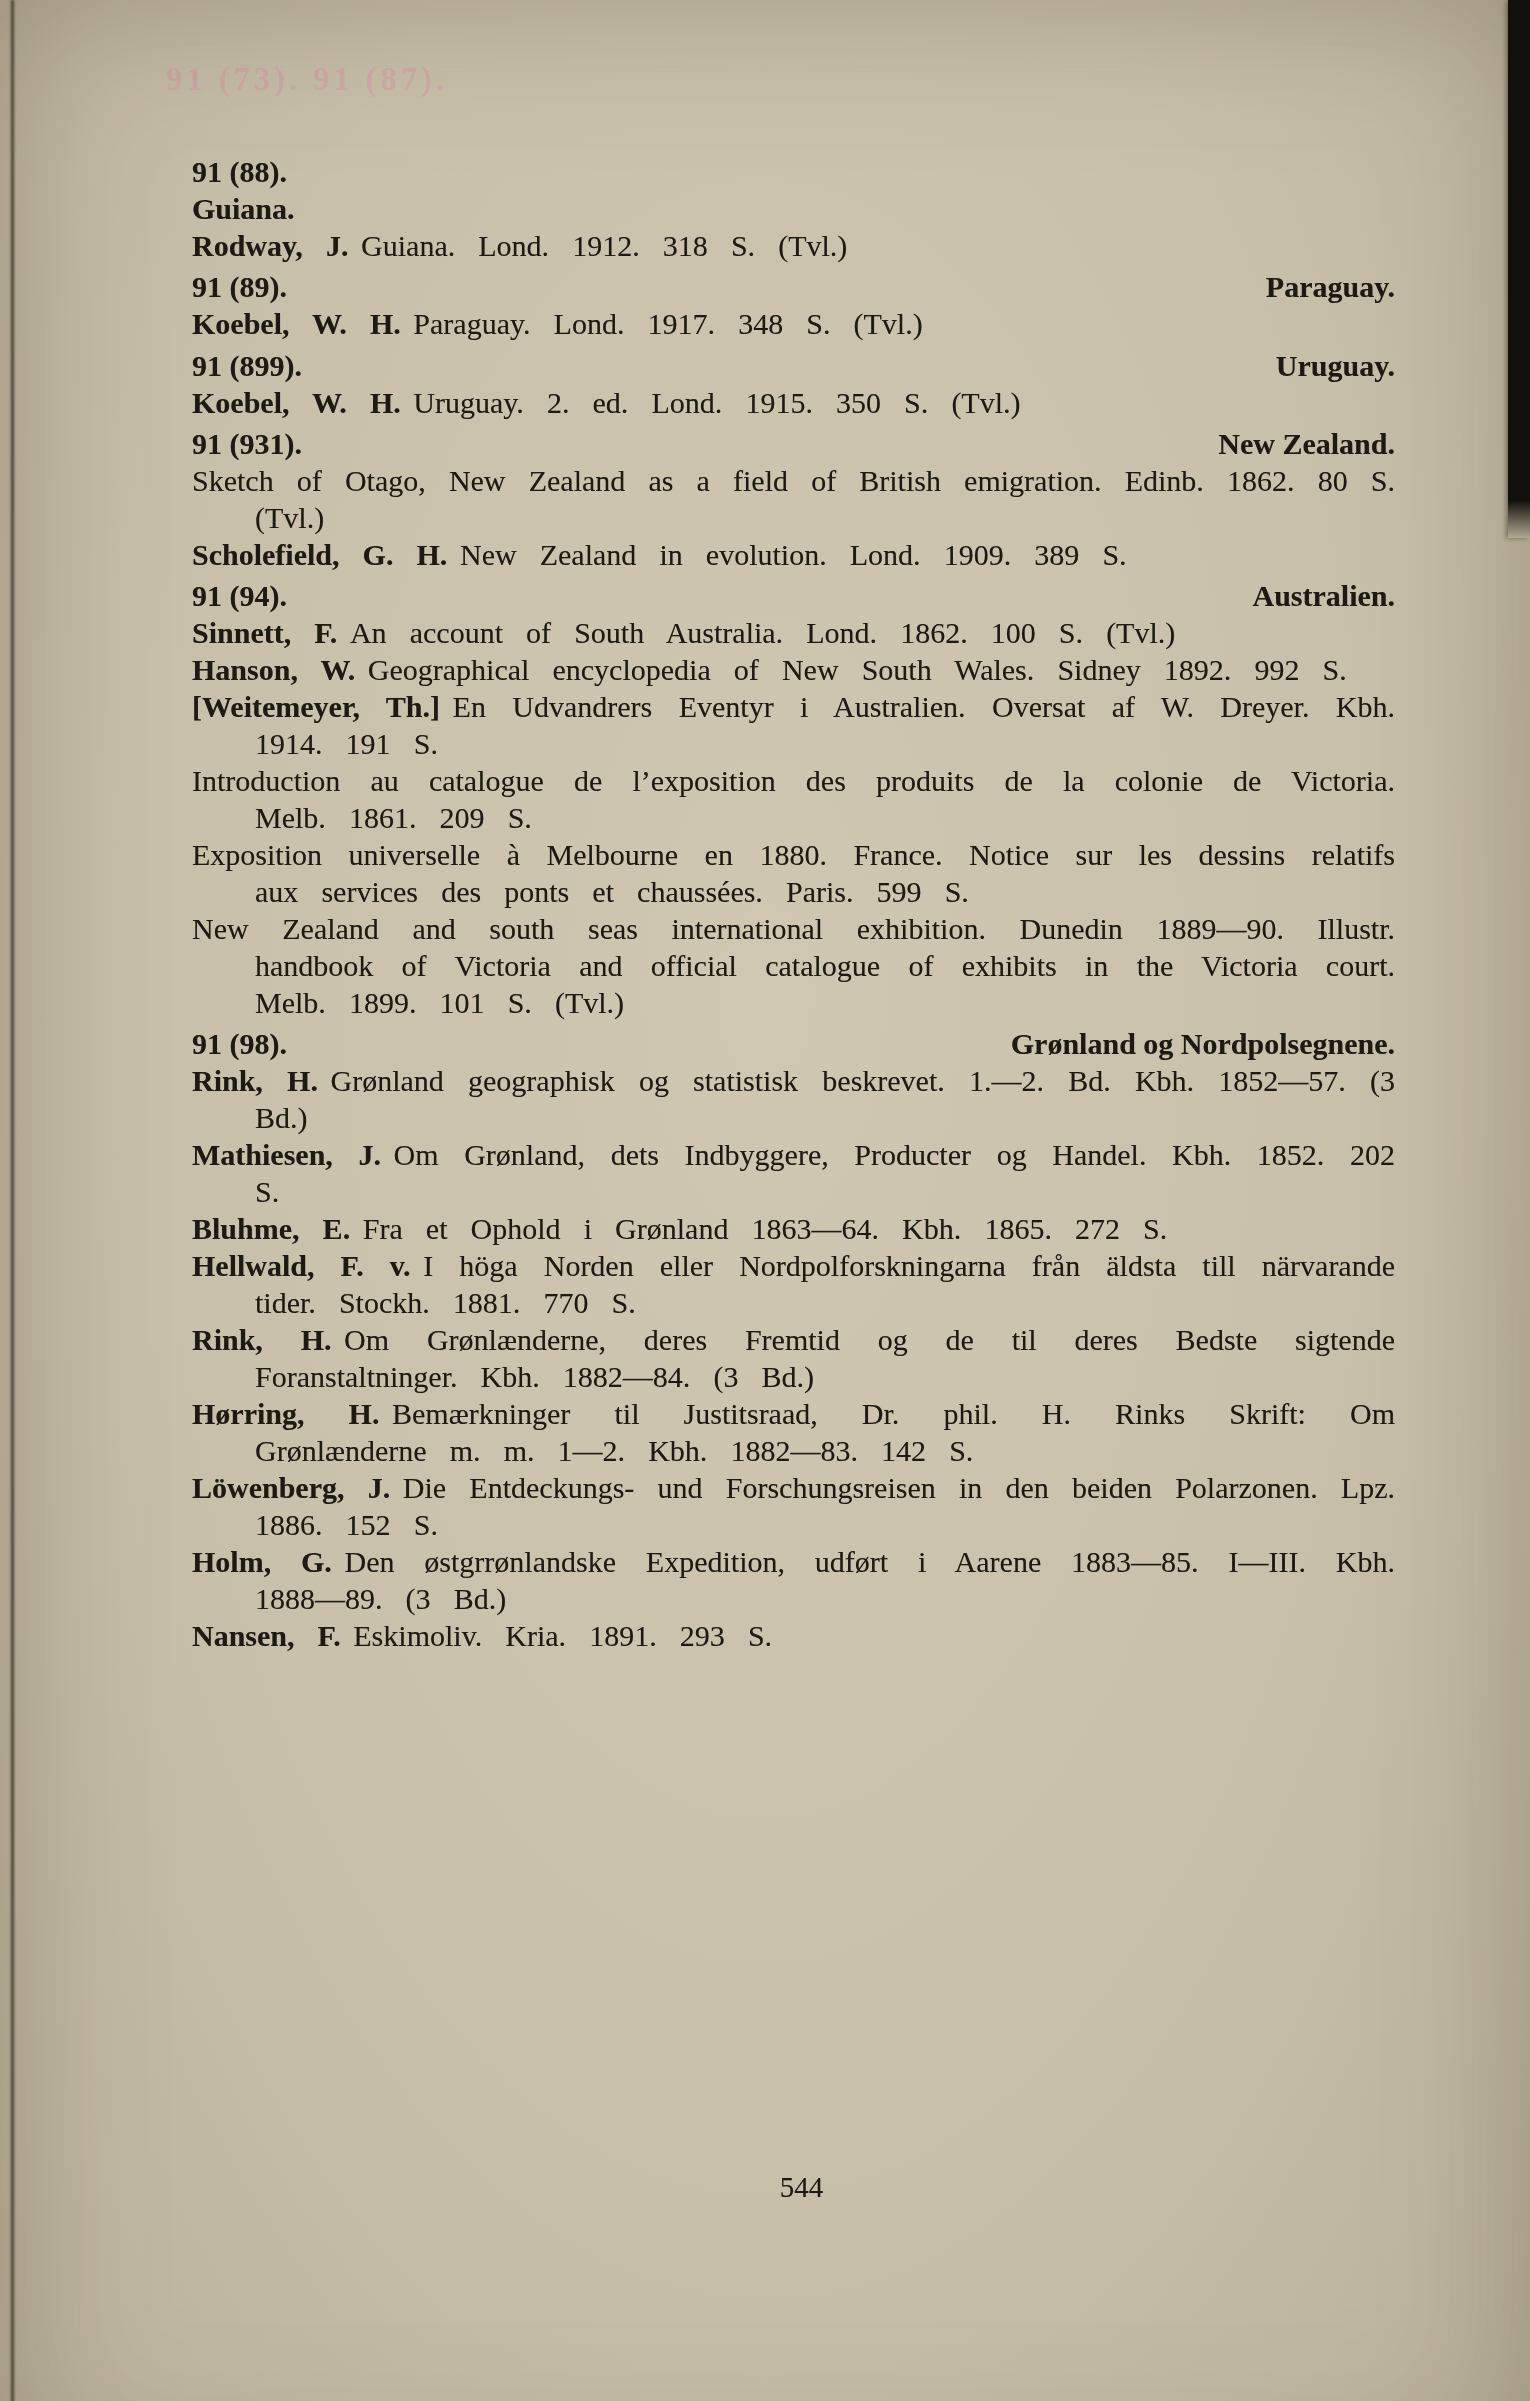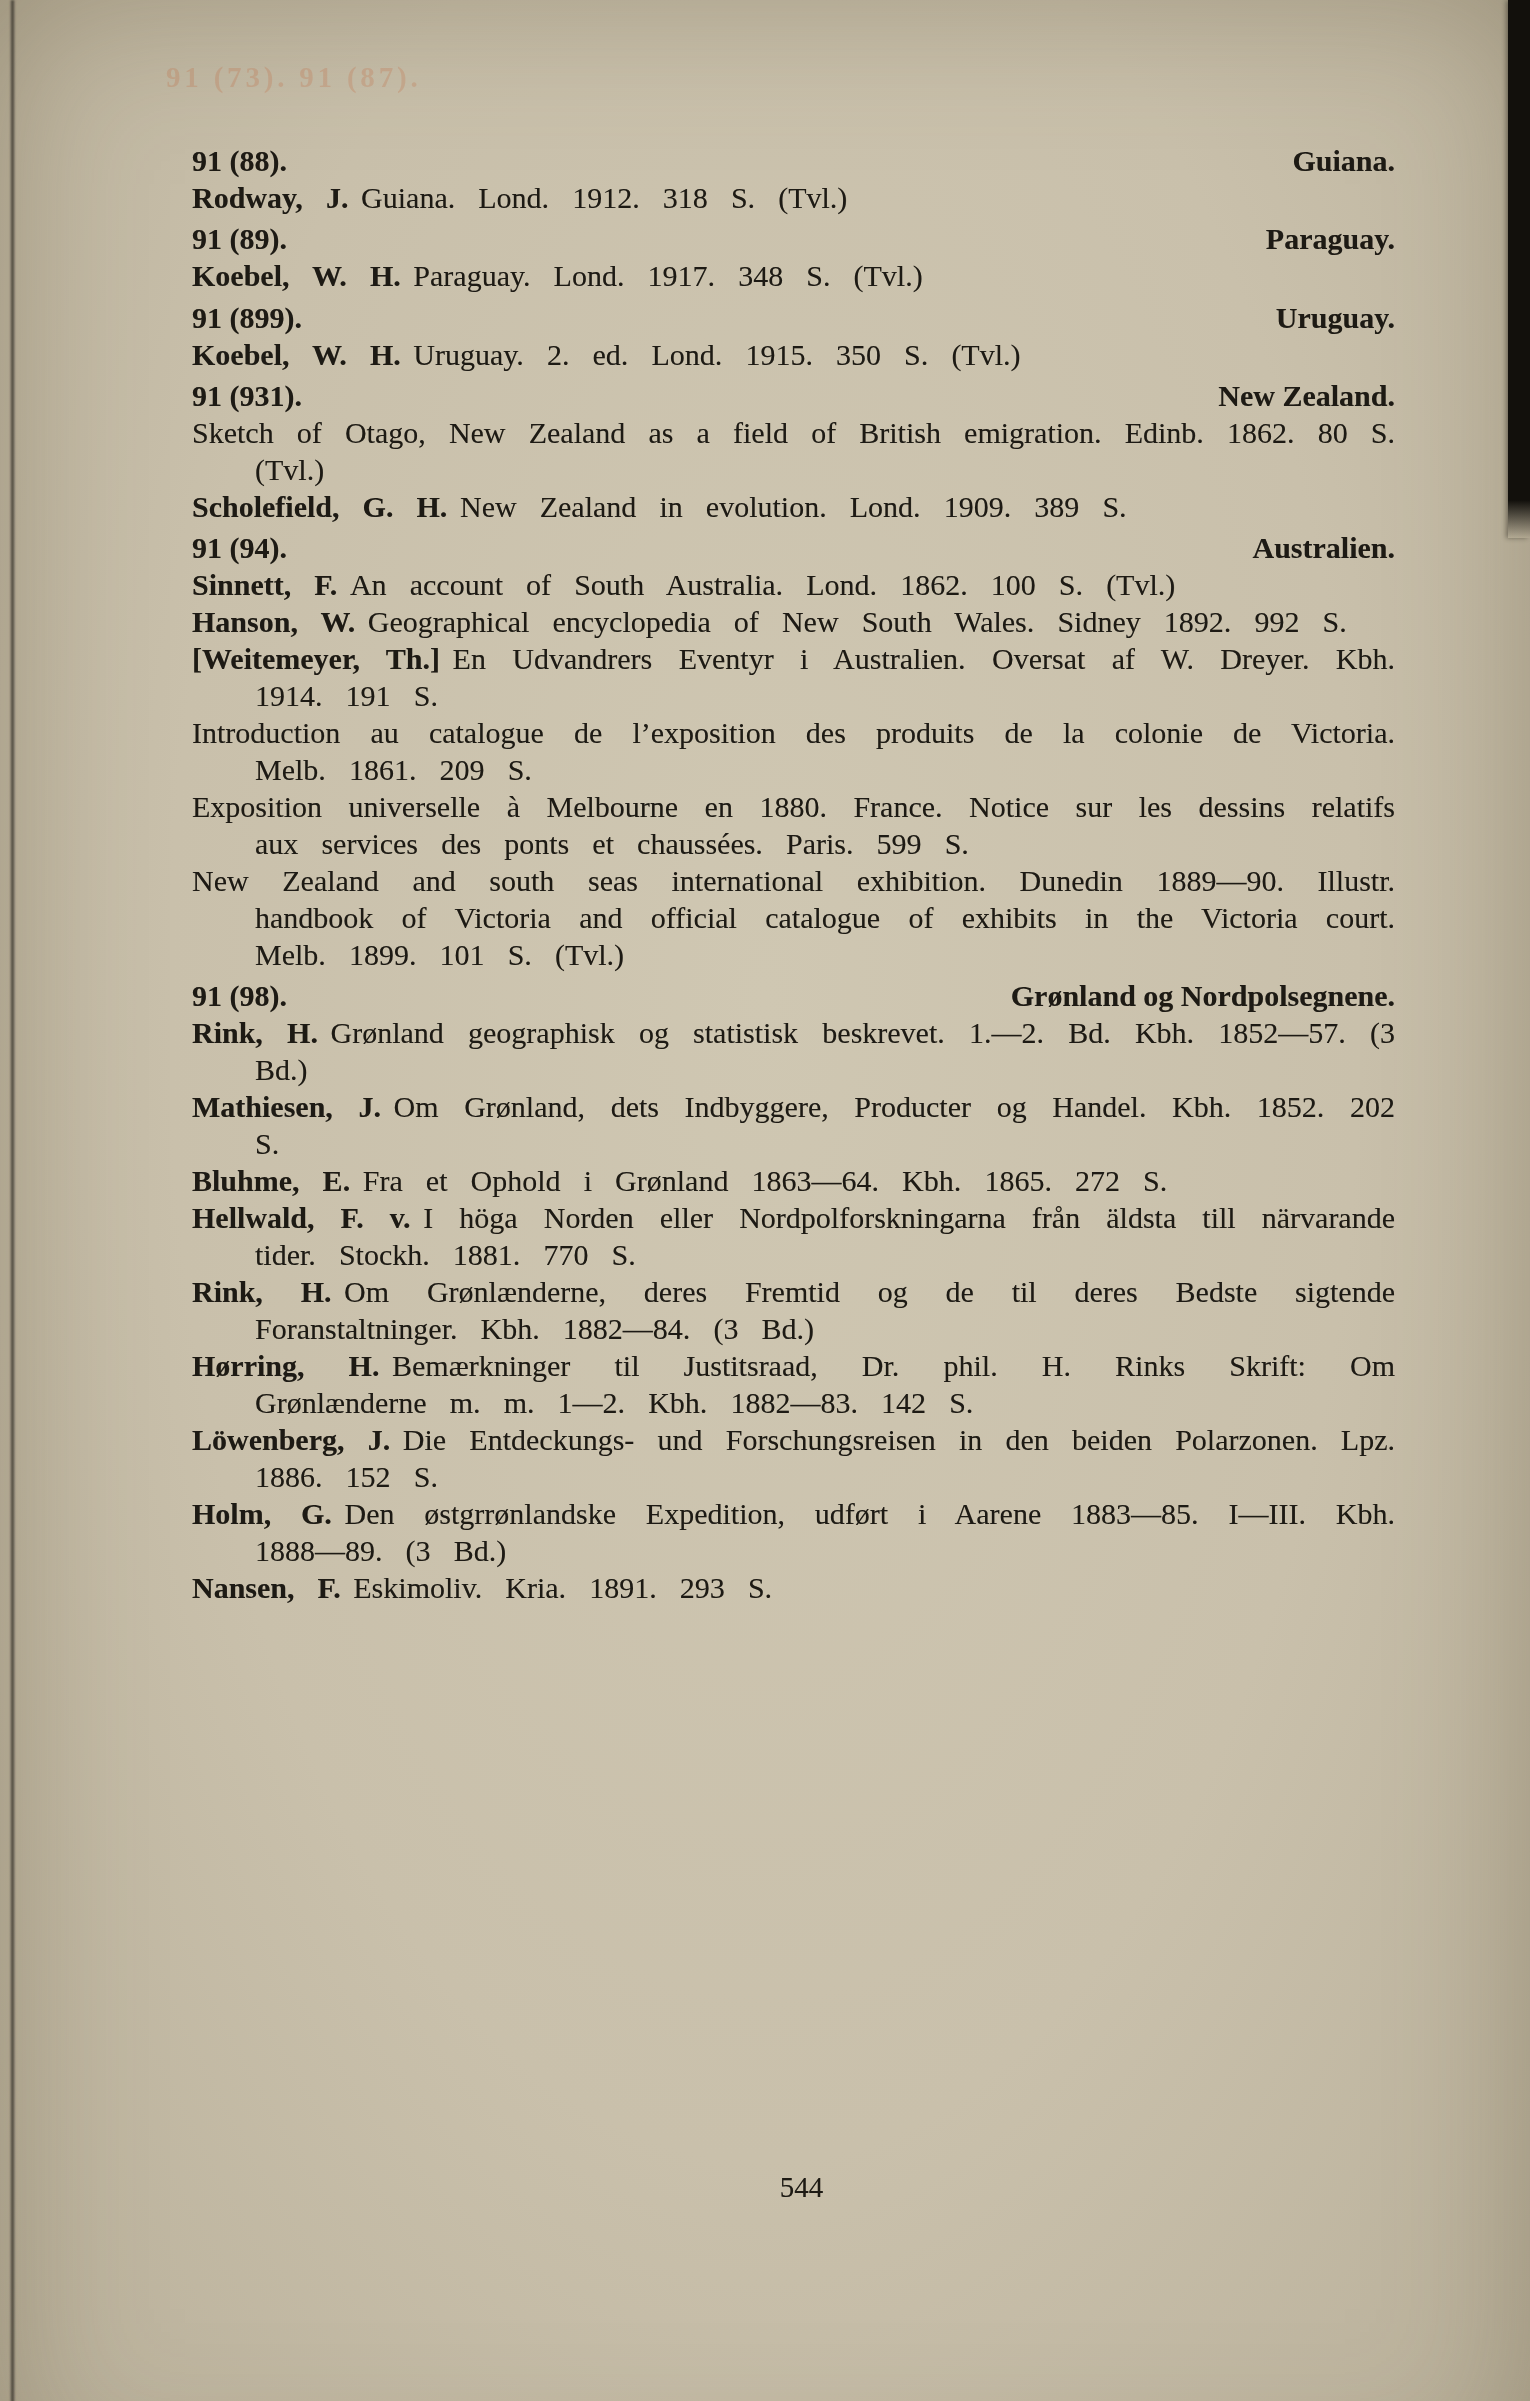--- a/index.html
+++ b/index.html
@@ -28,42 +28,42 @@
     filter: blur(1px);
   }
   .scan-bar-right {
     position: absolute; right: 0; top: 0;
     width: 22px; height: 538px;
     background: linear-gradient(to bottom, #12100c 0%, #12100c 93%, rgba(18,16,12,0) 100%);
     box-shadow: -1.9px 0 4.8px rgba(25,22,16,0.45);
   }
   .bleed-through {
     position: absolute; top: 61px; left: 166px;
-    font-size: 29px; font-weight: bold;
+    font-size: 33px; font-weight: bold;
     letter-spacing: 3.8px;
-    color: #c2410c; opacity: 0.16;
+    color: #ec4899; opacity: 0.16;
     filter: blur(0.7px);
   }
   .text-block {
     position: absolute;
     left: 192px; top: 142px;
     width: 1203px;
     font-size: 30px;
     line-height: 37px;
     text-align: justify;
     text-shadow: 0.1px 0.1px 0.3px rgba(30,26,18,0.35);
   }
   .text-block p { margin: 0; }
   .header {
     display: flex;
     justify-content: space-between;
     font-weight: 700;
     margin-top: 4.3px;
   }
-  .header:first-child { margin-top: 0; }
+  .header:first-child { margin-top: 11px; flex-direction: column; }
   .entry {
     padding-left: 63px;
     text-indent: -63px;
     word-spacing: 0.52em;
   }
   .lead { font-weight: 700; font-family: Liberation Serif, serif; }
   .lead:not(:empty) { margin-right: 0.42em; }
   .page-number {
     position: absolute;
     top: 2169px; left: 200px;

